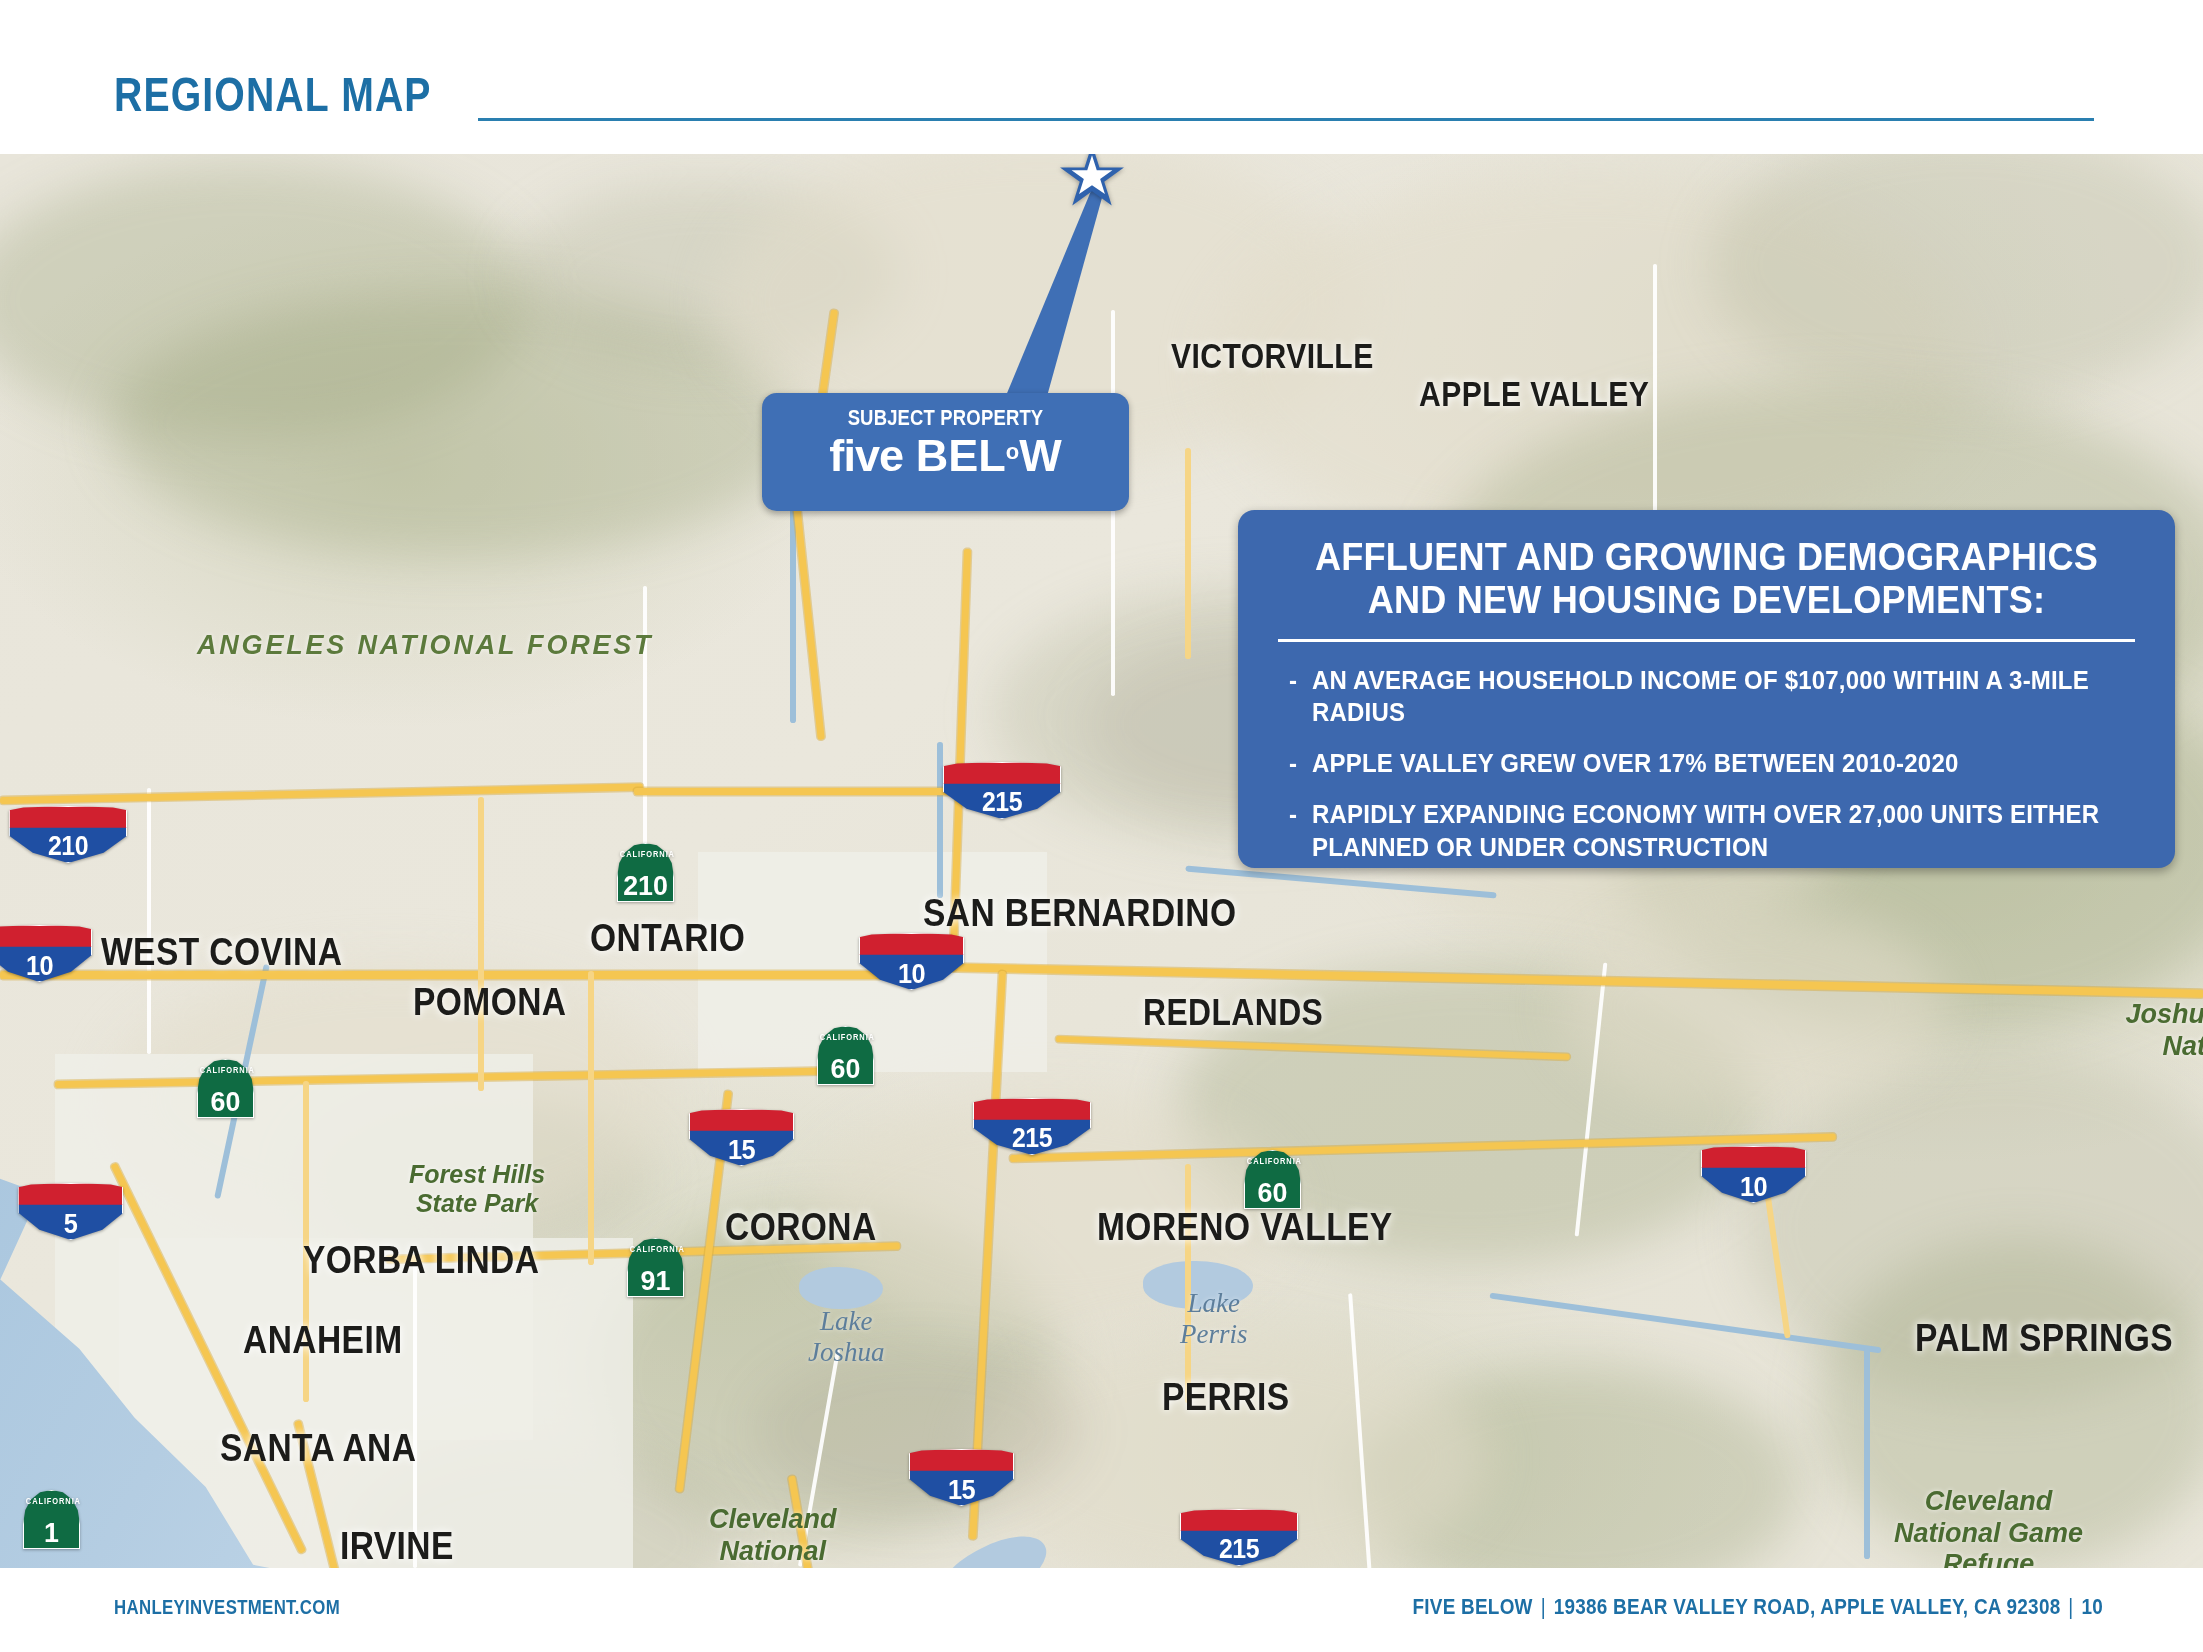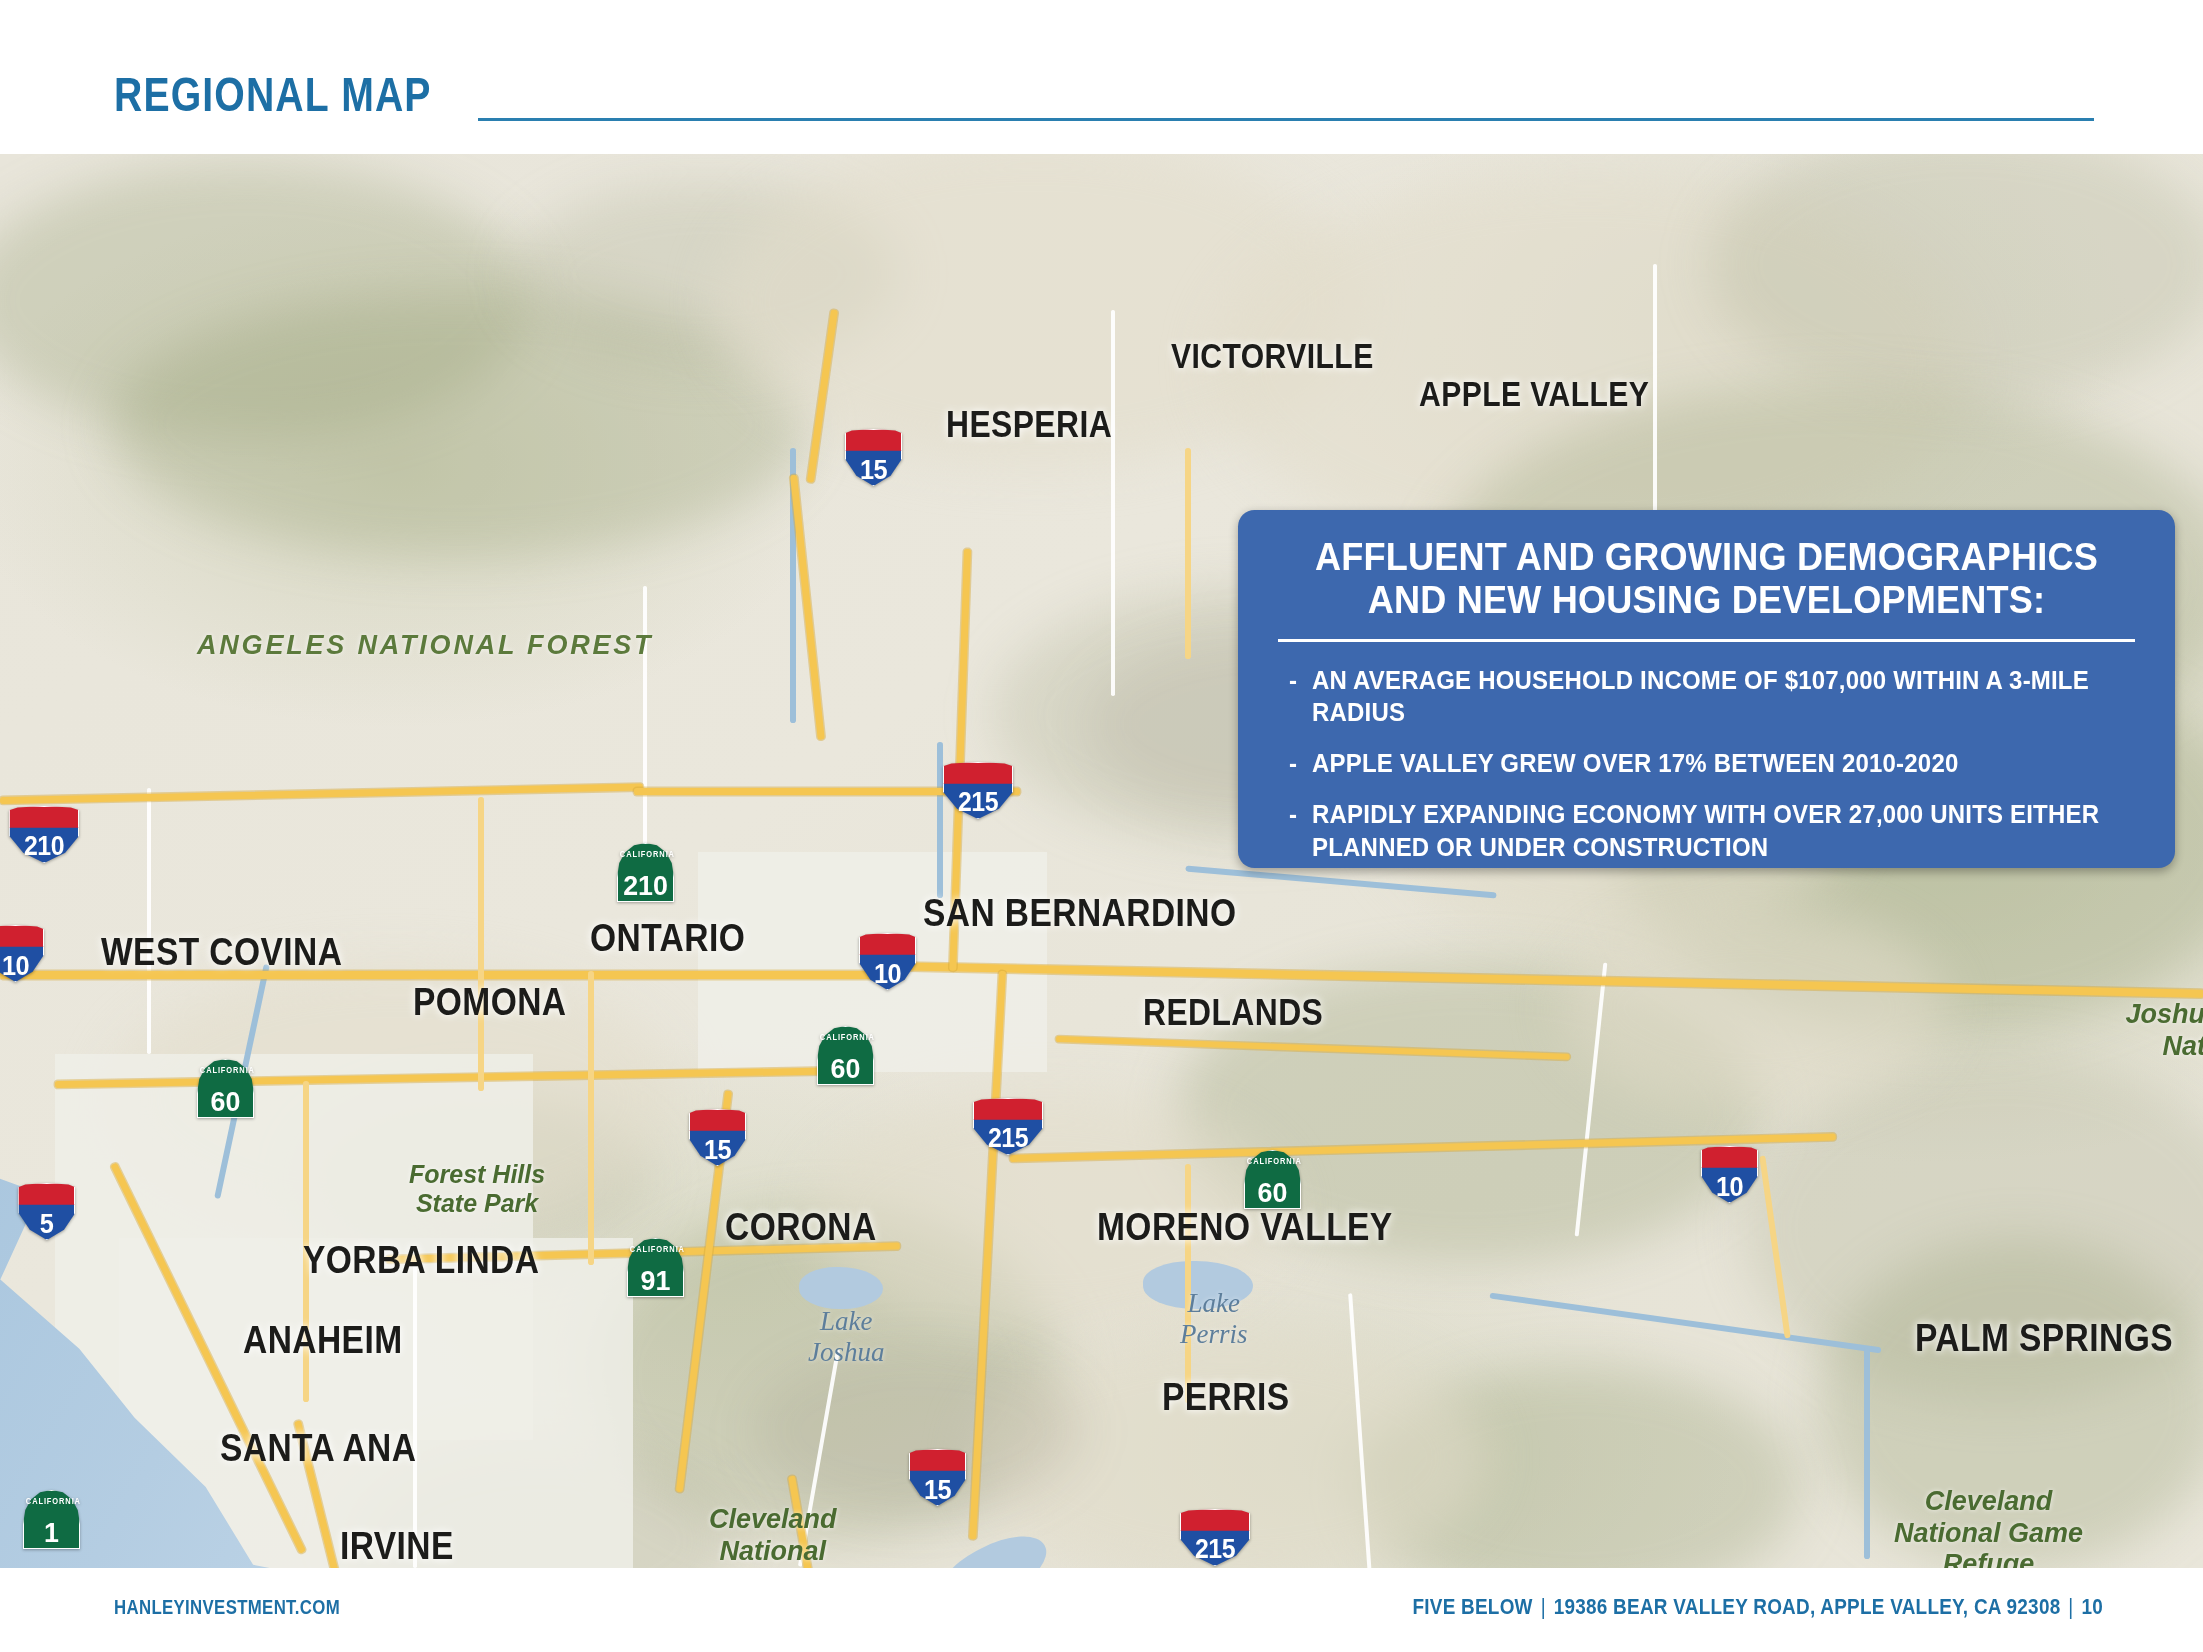--- a/index.html
+++ b/index.html
@@ -85,20 +85,21 @@
     font-family:"Liberation Serif","DejaVu Serif",serif;
     white-space:nowrap;line-height:1.15;text-align:center;
     text-shadow:0 0 5.5px rgba(255,255,255,.6);
   }
 
   
   .shield{position:absolute;}
   .shield-i{
     position:relative;width:57px;height:57px;
     filter:drop-shadow(0.9px 1.8px 1.8px rgba(0,0,0,.35));
+    padding-left:48px;
   }
   .shield-i .body{
     position:absolute;inset:0;background:#1f4fa3;
     clip-path:polygon(50% 0%,88% 7%,100% 20%,100% 52%,80% 82%,50% 100%,20% 82%,0% 52%,0% 20%,12% 7%);
     border:1.8px solid #ffffff;box-sizing:border-box;
   }
   .shield-i .crown{
     position:absolute;left:0;top:0;width:100%;height:38%;
     background:#d0202f;
     clip-path:polygon(50% 0%,88% 7%,100% 20%,100% 100%,0% 100%,0% 20%,12% 7%);
@@ -453,20 +454,35 @@
         </div>
     </div>
     <div class="shield" style="left:1180px;top:1355px;">
       <div class="shield-i wide">
           <div class="body"></div>
           <div class="crown"></div>
         <div class="num">215</div>
         </div>
     </div>
 
+    <div class="subject">
+      <svg class="sp-pointer" viewBox="0 0 520 420">
+        <polygon points="358,40 372,40 300,300 250,300" fill="#3f6fb5"></polygon>
+      </svg>
+      <svg class="star" viewBox="0 0 100 100">
+        <polygon points="50,2 61,36 97,36 68,57 79,92 50,71 21,92 32,57 3,36 39,36" fill="#2f62ad"></polygon>
+        <polygon points="50,18 57,40 80,40 62,53 69,75 50,62 31,75 38,53 20,40 43,40" fill="#ffffff"></polygon>
+      </svg>
+      <div class="sp-box">
+        <div class="sp-label">SUBJECT PROPERTY</div>
+        <div class="sp-logo">
+          <span class="five">five</span><span>&nbsp;</span><span class="below">BEL</span><span class="deg">o</span><span class="below">W</span>
+        </div>
+      </div>
+    </div>
 
     <div class="panel">
       <div class="panel-title">
         <div>AFFLUENT AND GROWING DEMOGRAPHICS</div>
         <div>AND NEW HOUSING DEVELOPMENTS:</div>
       </div>
       <div class="panel-rule"></div>
       <ul class="panel-list">
         <li>
           <span class="dash">-</span>

